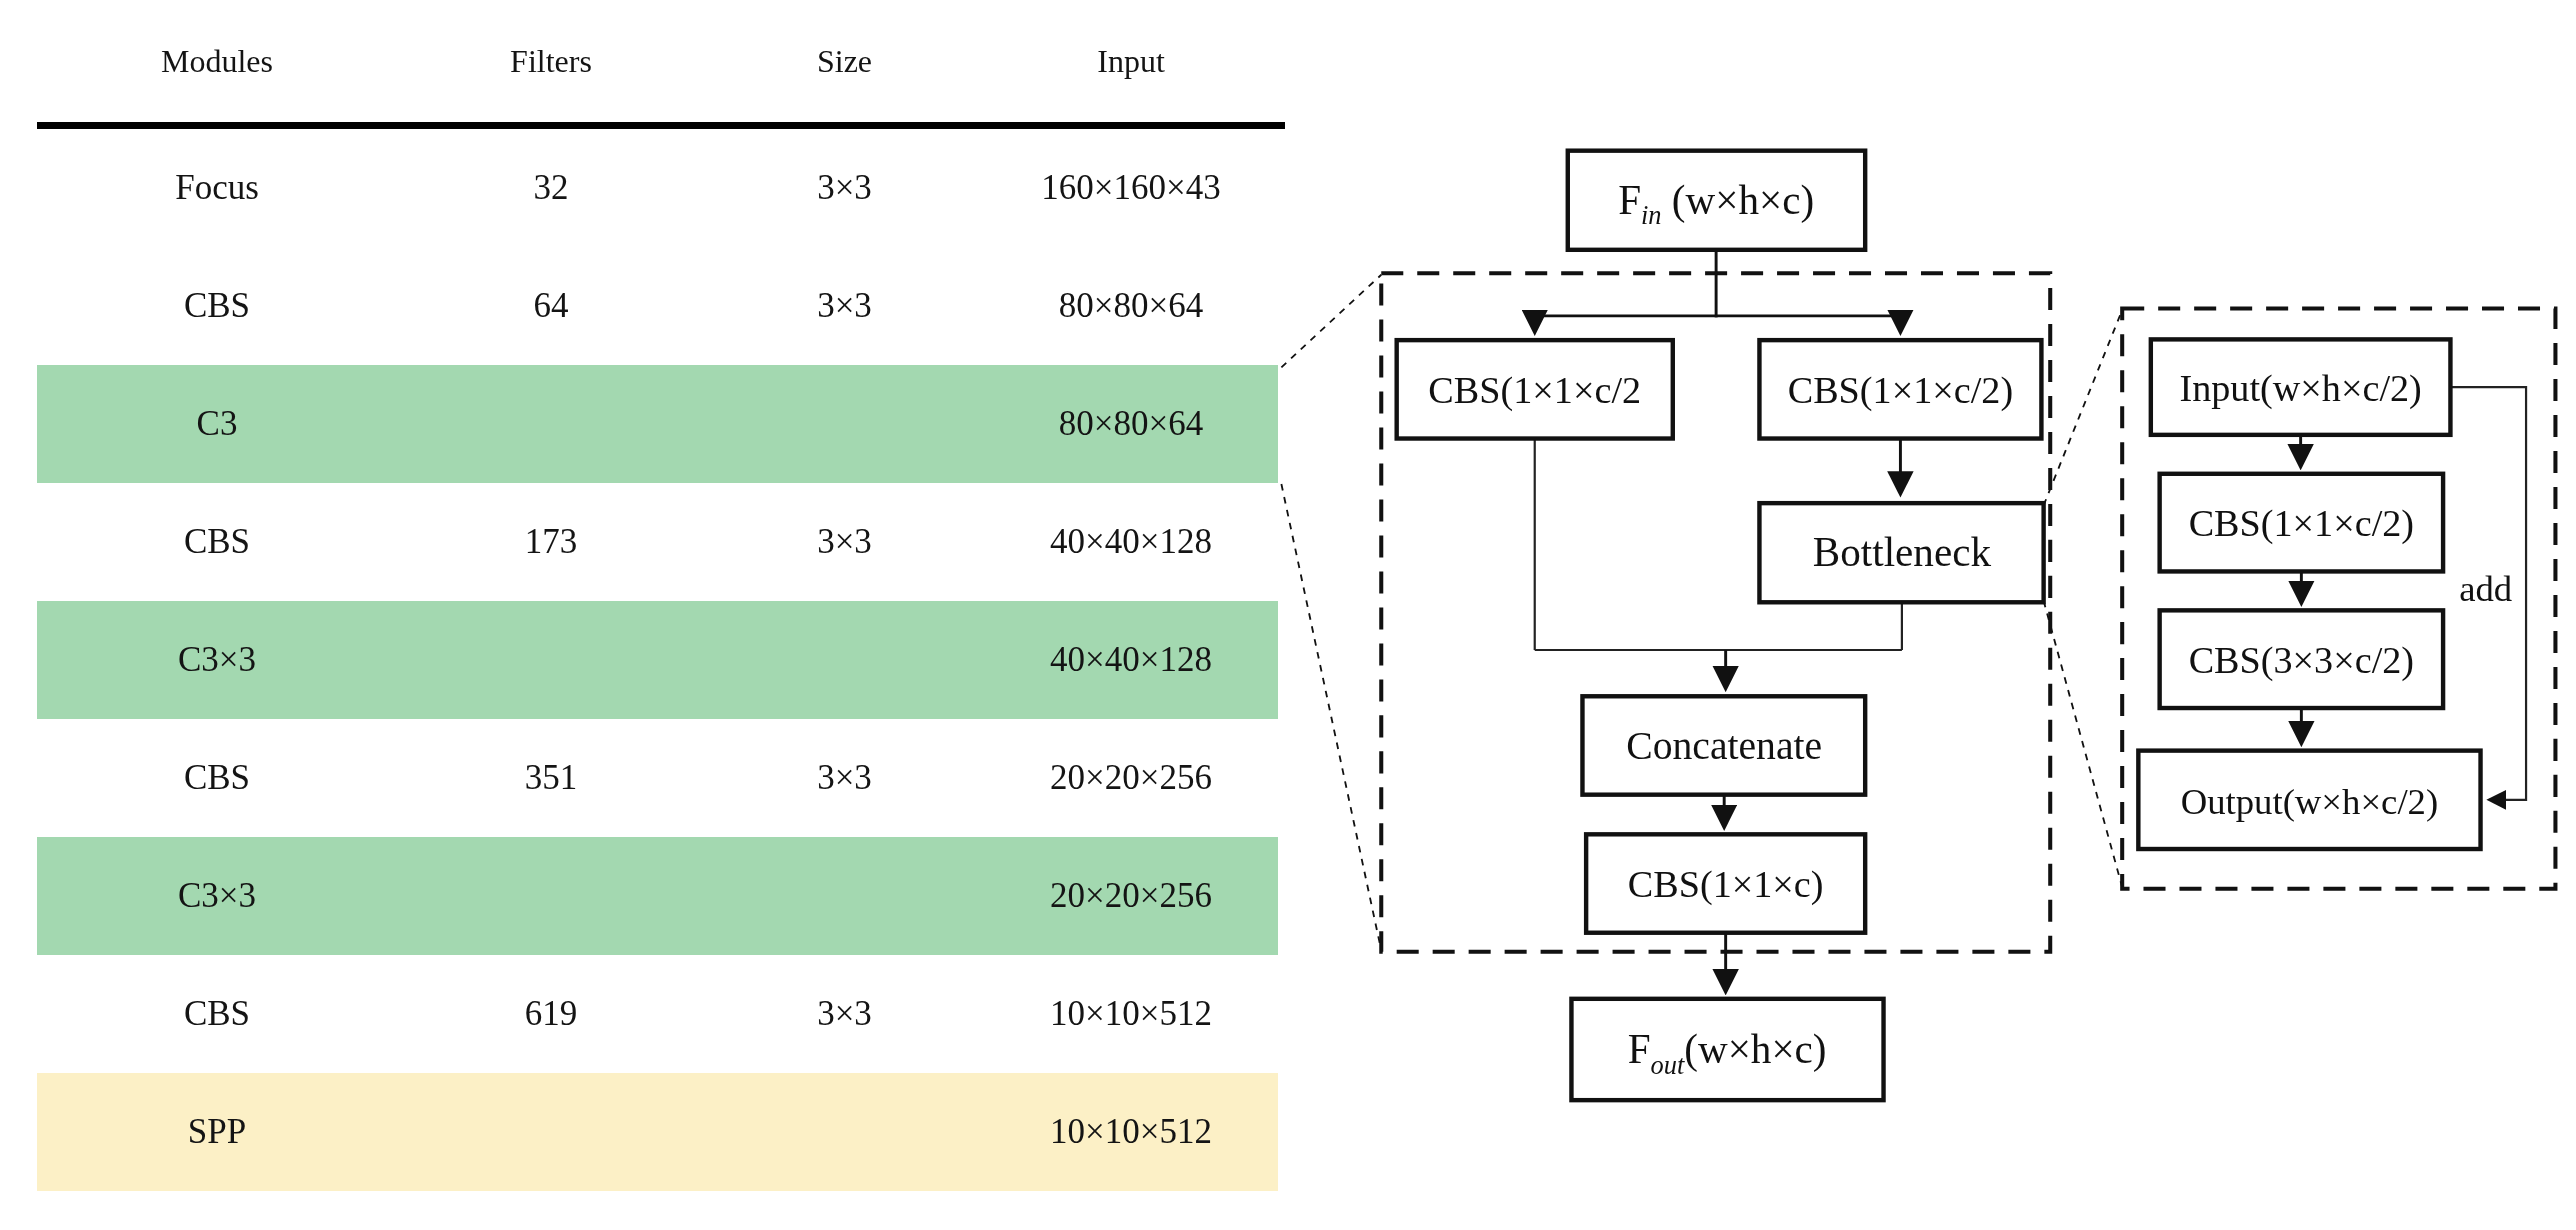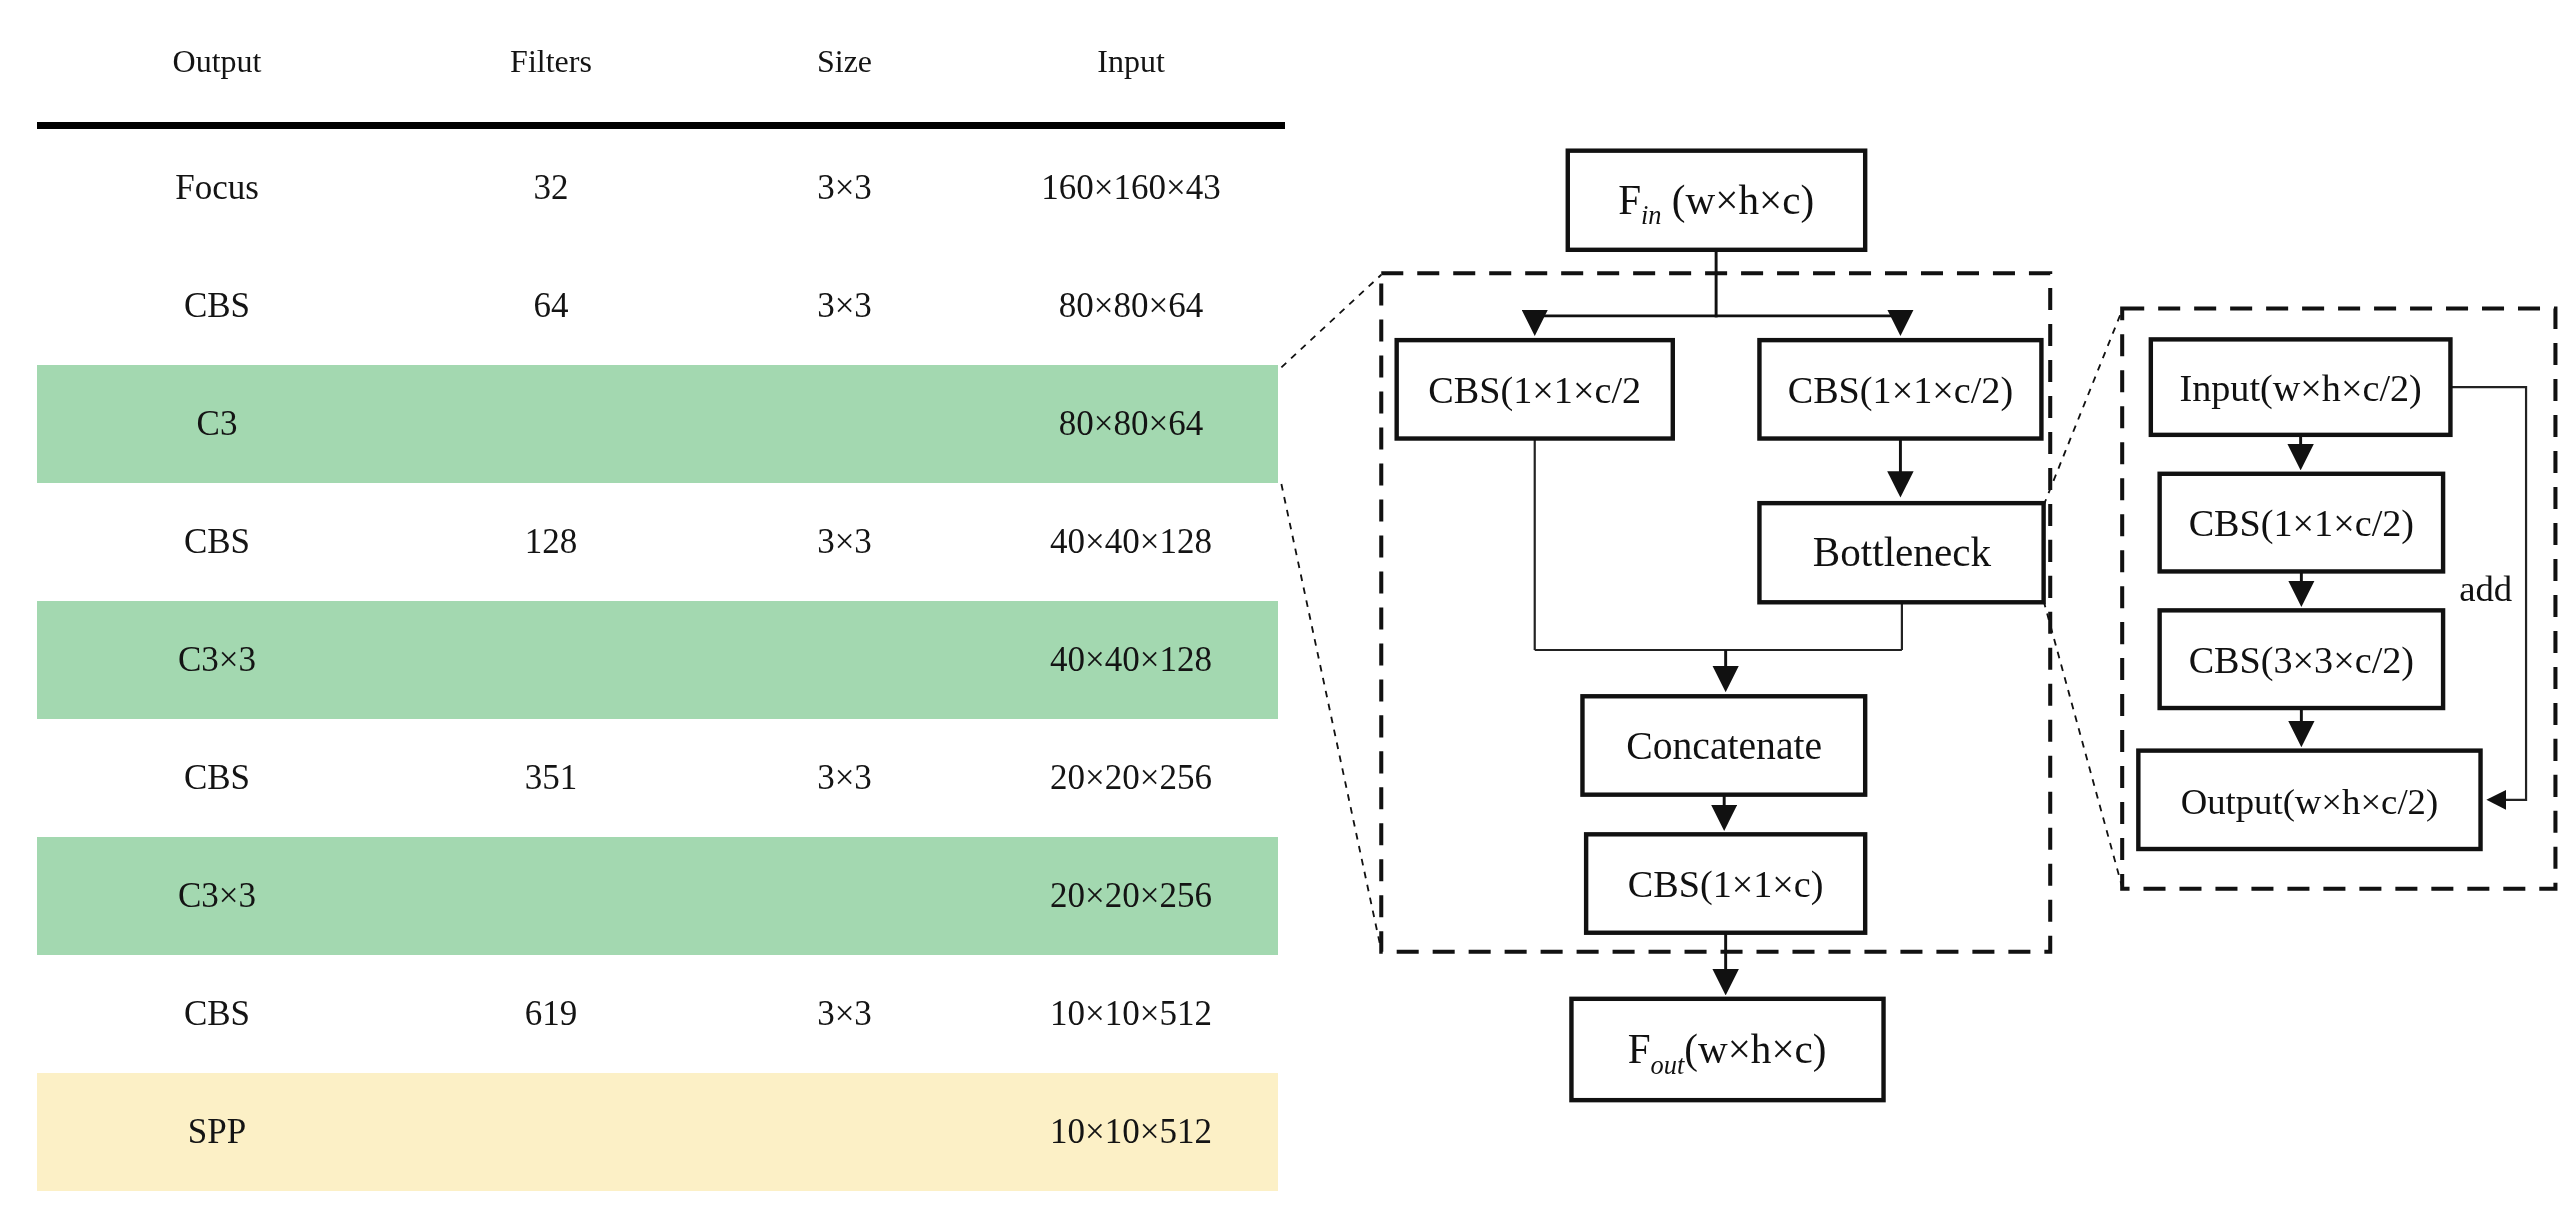--- a/index.html
+++ b/index.html
@@ -37,21 +37,21 @@
   .fs56{font-size:56px;} .fs54{font-size:54px;} .fs52{font-size:52px;} .fs50{font-size:50px;}
   .sub{font-size:36px;font-style:italic;}
 </style>
 </head>
 <body>
 
 <div id="root">
 
   <div class="tbl">
     <div class="tgrid thead">
-      <div class="cell">Output</div>
+      <div class="cell">Modules</div>
       <div class="cell">Filters</div>
       <div class="cell">Size</div>
       <div class="cell">Input</div>
     </div>
     <div class="rule"></div>
 
     <div class="rows">
       <div class="tgrid trow">
         <div class="cell">Focus</div>
         <div class="cell">32</div>
@@ -65,21 +65,21 @@
         <div class="cell">80×80×64</div>
       </div>
       <div class="tgrid trow green">
         <div class="cell">C3</div>
         <div class="cell"></div>
         <div class="cell"></div>
         <div class="cell">80×80×64</div>
       </div>
       <div class="tgrid trow">
         <div class="cell">CBS</div>
-        <div class="cell">128</div>
+        <div class="cell">173</div>
         <div class="cell">3×3</div>
         <div class="cell">40×40×128</div>
       </div>
       <div class="tgrid trow green">
         <div class="cell">C3×3</div>
         <div class="cell"></div>
         <div class="cell"></div>
         <div class="cell">40×40×128</div>
       </div>
       <div class="tgrid trow">

